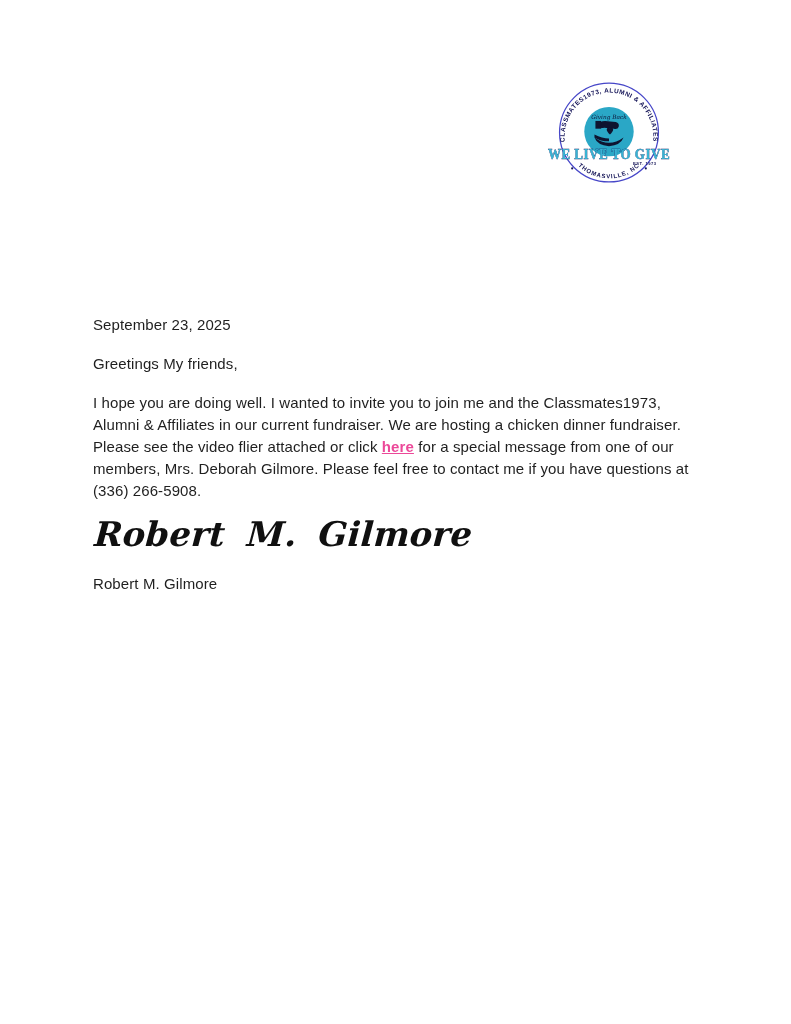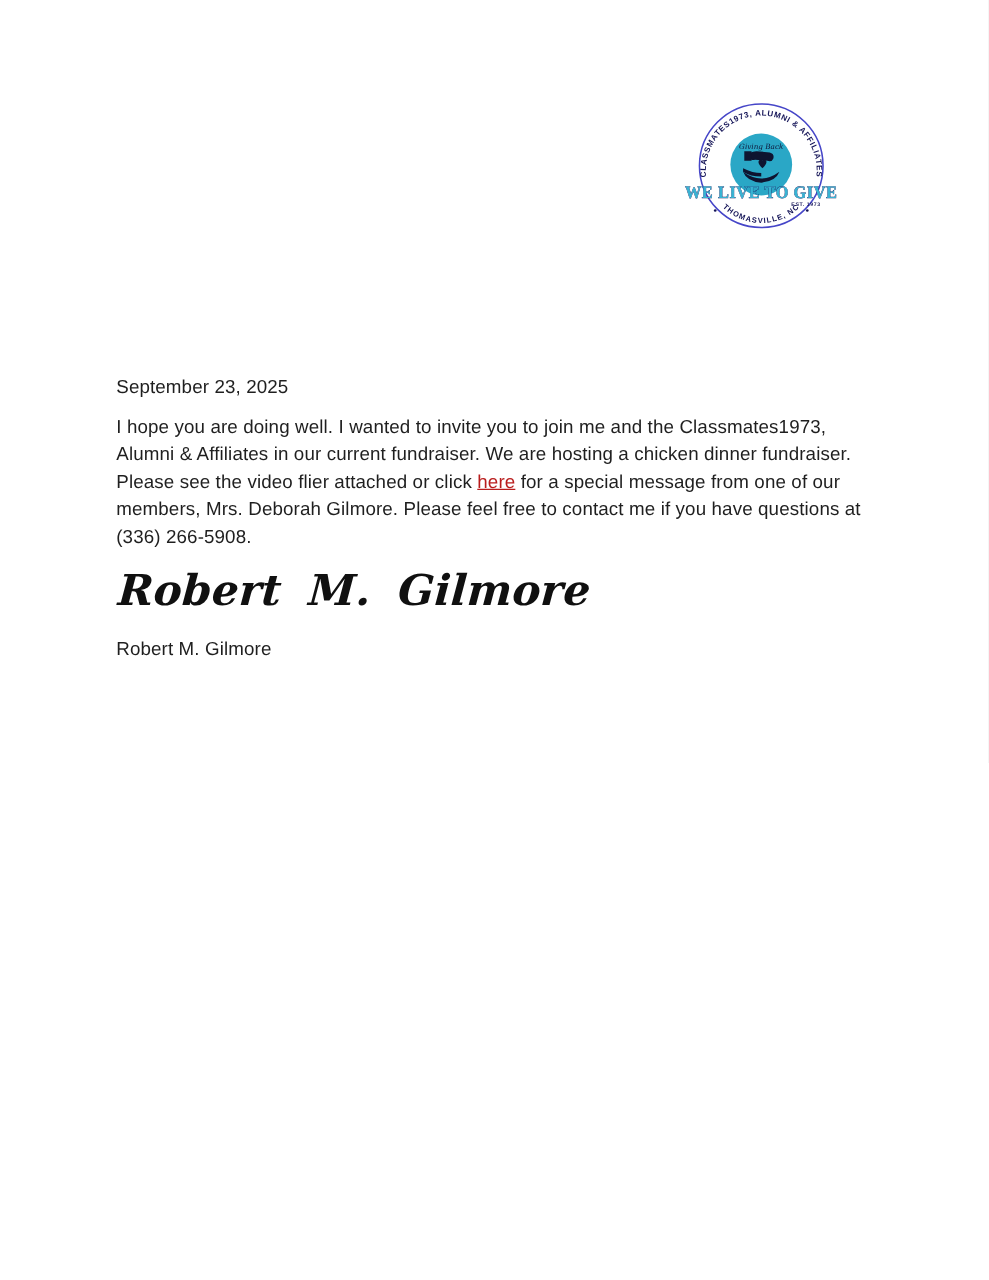--- a/index.html
+++ b/index.html
@@ -65,25 +65,26 @@
   .letter {
     position: absolute;
     left: 93px;
     top: 297px;
     width: 610px;
     font-size: 15px;
     line-height: 22px;
     color: #1f1f1f;
     letter-spacing: 0.1px;
   }
-  .letter p { margin: 2px 0 10px 0; }
+  .letter p { margin: 17px 0 10px 0; }
   .body-link {
-    color: #b91c1c;
+    color: #ec4899;
     text-decoration: underline;
     cursor: pointer;
+    font-weight: bold;
   }
   .signature {
     font-family: "DejaVu Serif", serif;
     font-style: italic;
     font-weight: bold;
     font-size: 34px;
     line-height: 44px;
     color: #101010;
     word-spacing: 10px;
     margin: 2px 0 14px 0;
@@ -135,20 +136,21 @@
 
       <text class="motto-text" x="65" y="85" text-anchor="middle" textLength="126" lengthAdjust="spacingAndGlyphs">WE LIVE TO GIVE</text>
 
       <text class="est-text" x="102" y="91.5" text-anchor="middle">EST. 1973</text>
     </svg>
   </div>
 
   <div class="letter">
     <p>September 23, 2025</p>
 
+    <p>Greetings My friends,</p>
 
     <p><span>I hope you are doing well. I wanted to invite you to join me and the Classmates1973, Alumni &amp; Affiliates in our current fundraiser. We are hosting a chicken dinner fundraiser. Please see the video flier attached or click </span><a class="body-link" href="#">here</a><span> for a special message from one of our members, Mrs. Deborah Gilmore. Please feel free to contact me if you have questions at (336) 266-5908.</span></p>
 
 
 
     <div class="signature">Robert M. Gilmore</div>
 
     <p class="typed-name">Robert M. Gilmore</p>
   </div>
 

